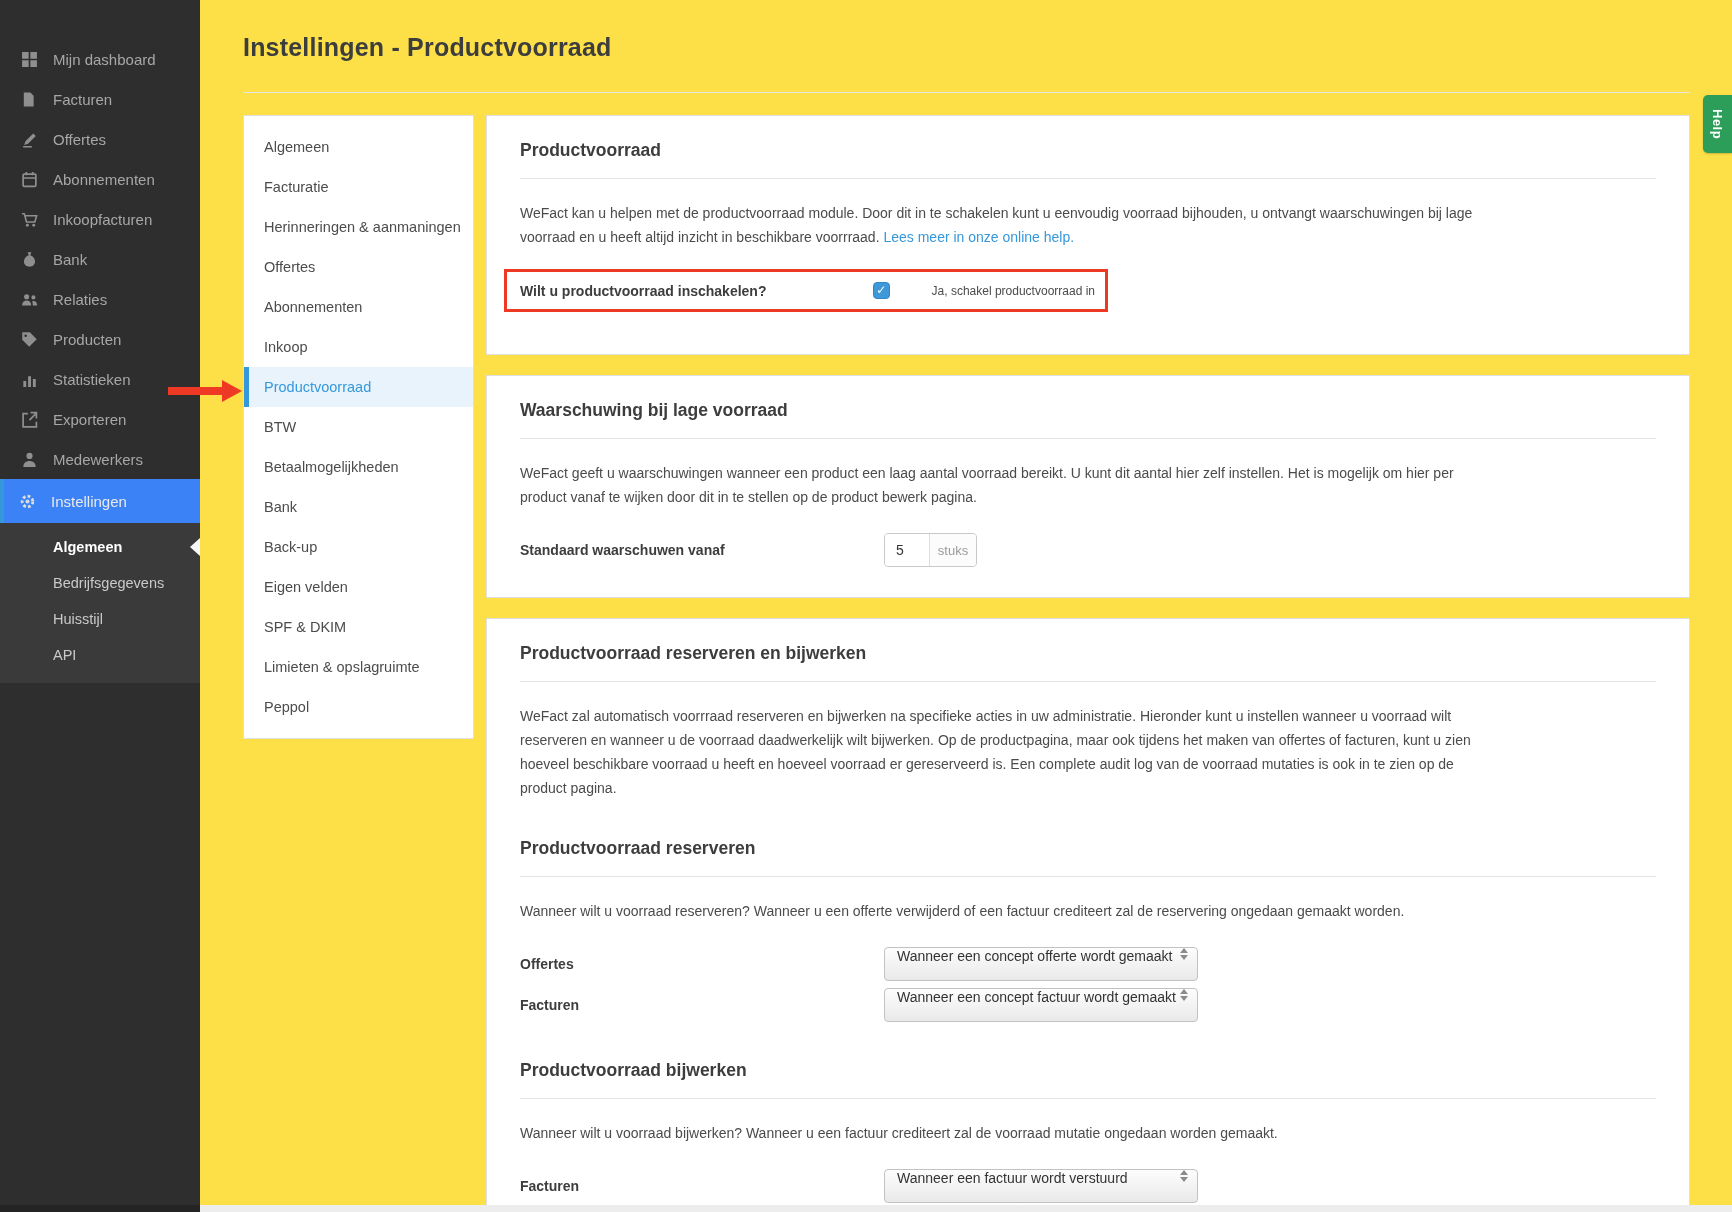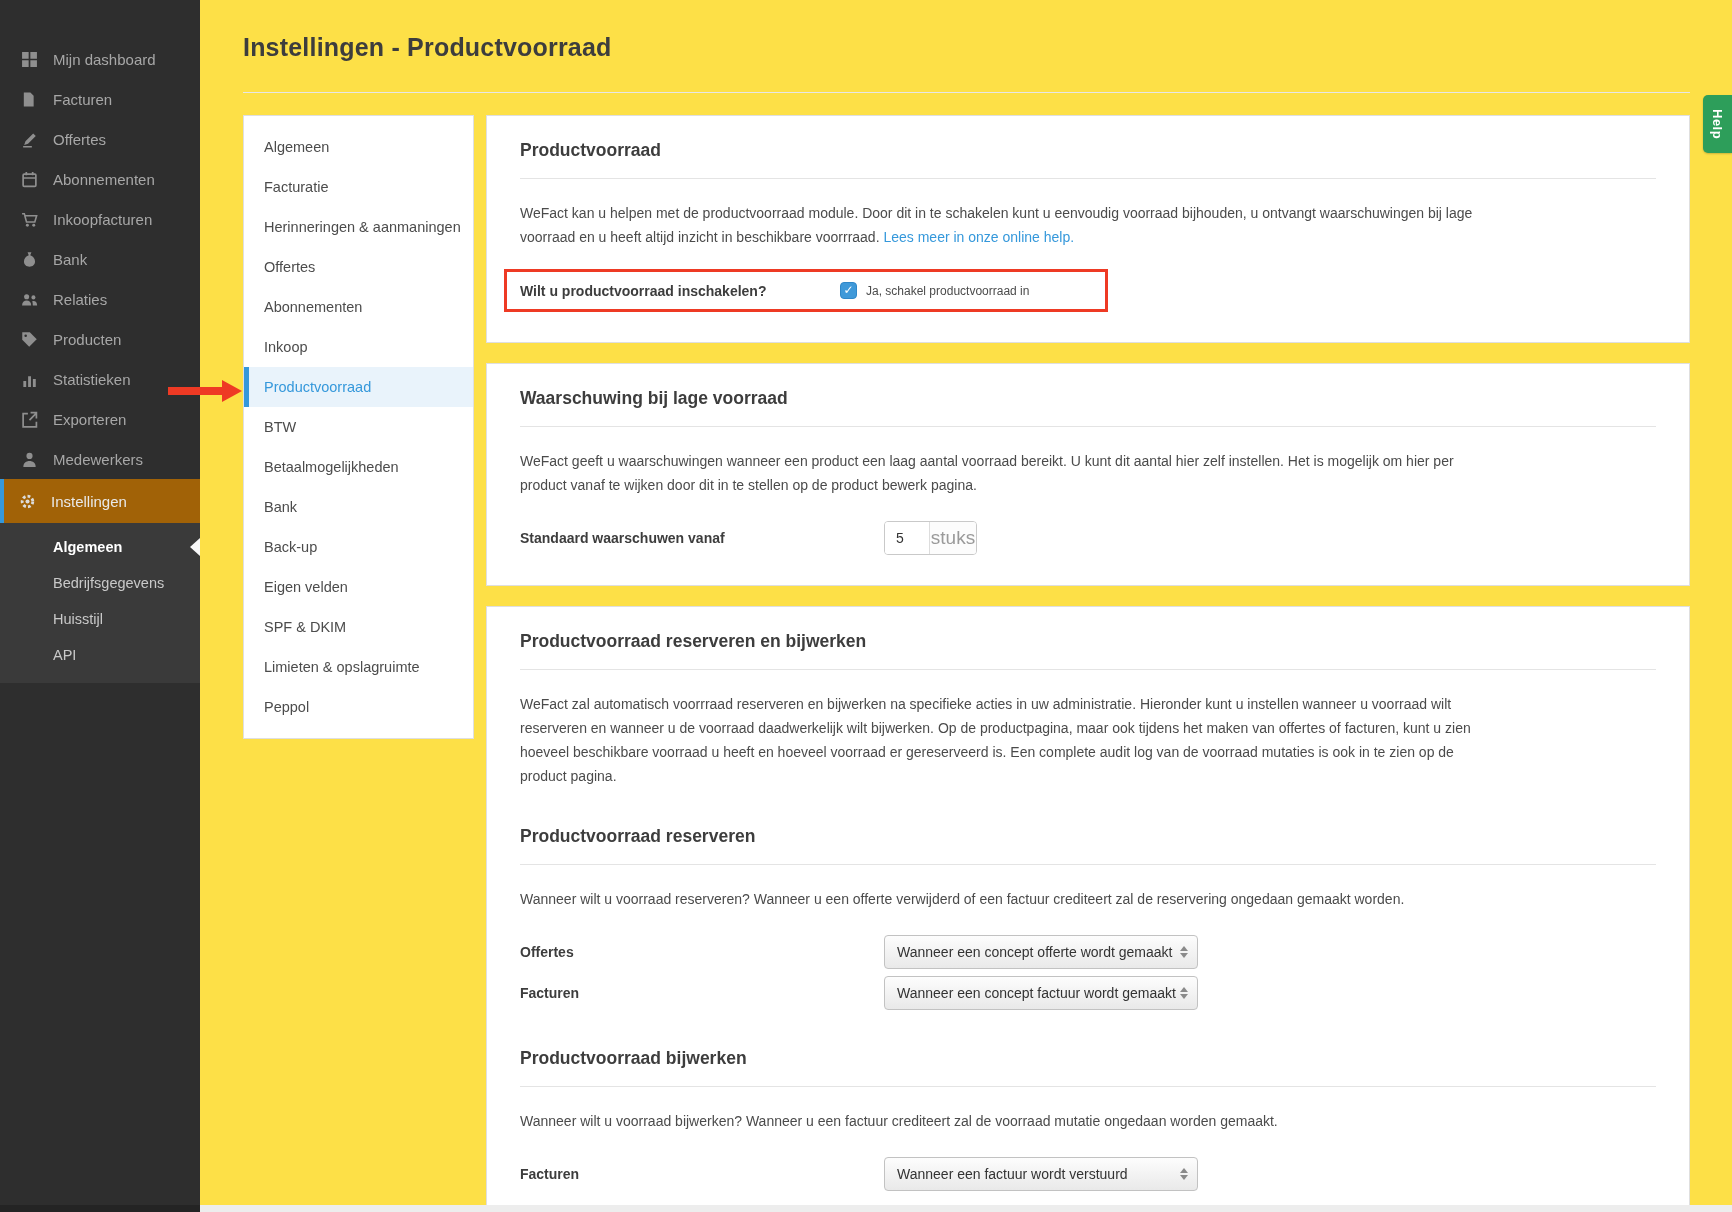--- a/index.html
+++ b/index.html
@@ -8,21 +8,21 @@
     font-family:"Liberation Sans","DejaVu Sans",sans-serif;
     background:#f8f8f8; color:#4b4b4b; overflow:hidden; position:relative;
   }
 
   
   .sidebar { position:absolute; left:0; top:0; width:200px; height:1212px; background:#2e2e2e; }
   .sb-list { padding-top:39px; }
   .sb-item { height:40px; display:flex; align-items:center; gap:15px; padding-left:21px;
              color:#a7a7a7; font-size:15px; cursor:pointer; }
   .sb-item .ico { width:17px; height:17px; flex:0 0 17px; color:#8f8f8f; display:flex; align-items:center; }
-  .sb-item.active { background:#a16207; border-left:4px solid #3598db; padding-left:15px; color:#e9e9e9; height:44px; }
+  .sb-item.active { background:#3b82f6; border-left:4px solid #3598db; padding-left:15px; color:#e9e9e9; height:44px; }
   .sb-item.active .ico { color:#dcdcdc; }
   .sb-sub { background:#3a3a3a; padding:6px 0 10px; }
   .sb-sub-item { height:36px; line-height:36px; padding-left:53px; color:#c9c9c9; font-size:14.5px; position:relative; cursor:pointer; }
   .sb-sub-item.active { color:#ffffff; font-weight:bold; }
   .sb-sub-item.active .notch { position:absolute; right:0; top:50%; margin-top:-9px; width:0; height:0;
       border-top:9px solid transparent; border-bottom:9px solid transparent; border-right:10px solid #f8f8f8; }
   svg.sico { display:block; }
 
   
   .main { position:absolute; left:200px; top:0; right:0; bottom:0; background:#fde047; padding:0 42px 0 43px; }
@@ -43,38 +43,38 @@
   .card-divider { border-bottom:1px solid #e4e4e4; margin-top:17px; }
   .card p { margin-top:22px; font-size:14px; line-height:24px; color:#4b4b4b; max-width:965px; }
   a.help-link { color:#3598db; text-decoration:none; }
   .ul { }
 
   .form-row { display:flex; align-items:center; margin-top:24px;gap:48px; }
   .form-label { width:316px; font-size:14px; font-weight:bold; color:#3d3d3d; flex:0 0 auto; }
 
   
   .red-box { display:flex; align-items:center; border:3px solid #ee3a24; height:43px; padding:0 10px 0 13px;
-             margin:20px 0 0 -16px; width:604px; }
+             margin:20px 0 12px -16px; width:604px;justify-content:space-between; }
   .red-box .form-label { width:320px; }
 
   
   .checkbox { width:17px; height:17px; background:#3f99d9; border:1px solid #2f87c8; border-radius:4px;
               color:#fff; font-size:12px; line-height:15px; text-align:center; cursor:pointer; flex:0 0 auto; }
   .checkbox::after { content:"\2713"; }
   .cb-label { margin-left:9px; font-size:12px; color:#4b4b4b; }
 
   
   .input-group { display:flex; height:34px; border:1px solid #c9c9c9; border-radius:4px; overflow:hidden; background:#fff; }
   .input-group input { width:44px; border:0; outline:none; padding:0 0 0 11px; font-size:14px; color:#333;
                        font-family:inherit; }
-  .input-addon { width:47px; display:flex; align-items:center; justify-content:center; font-size:19px;
+  .input-addon { width:47px; display:flex; align-items:center; justify-content:center; font-size:13px;
                  color:#9a9a9a; border-left:1px solid #ddd; background:#fcfcfc; }
 
   
-  .select { width:314px; height:34px; display:flex; align-items:center; justify-content:space-between;
+  .select { width:314px; height:34px; display:flex; align-items:flex-start; justify-content:space-between;
             padding:0 9px 0 12px; border:1px solid #c2c2c2; border-radius:4px; cursor:pointer;
             background:linear-gradient(#fdfdfd,#e9e9e9); font-size:14px; color:#333; white-space:nowrap; }
   .caret { display:flex; flex-direction:column; gap:2px; }
   .caret b { width:0; height:0; border-left:4px solid transparent; border-right:4px solid transparent; }
   .caret .up { border-bottom:5px solid #8a8a8a; }
   .caret .dn { border-top:5px solid #8a8a8a; }
 
   .subsection { margin-top:38px; }
   .row-gap { margin-top:11px; }
 

